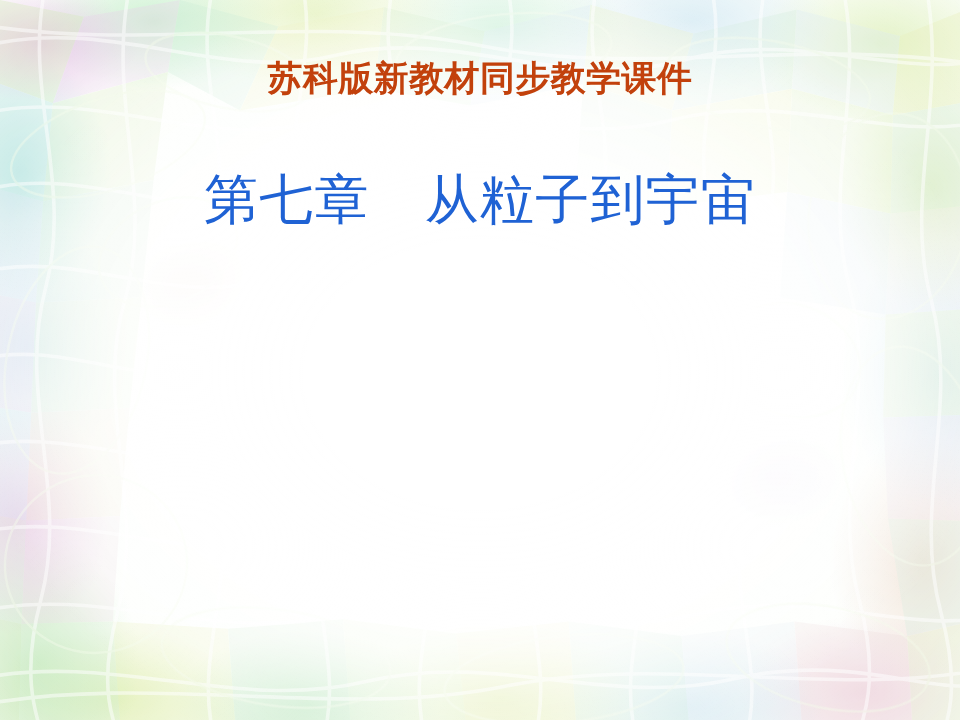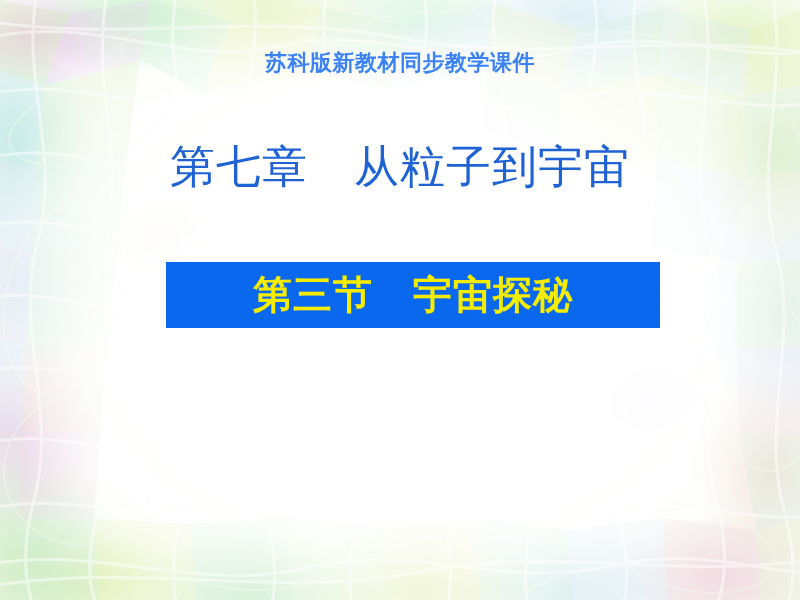--- a/index.html
+++ b/index.html
@@ -84,23 +84,23 @@
     left: 0;
     width: 800px;
     text-align: center;
     white-space: pre;
     line-height: 1;
   }
 
   #line-subtitle {
     top: 52px;
     font-family: "Liberation Serif", "DejaVu Serif", serif;
-    font-size: 22px;
+    font-size: 29px;
     font-weight: bold;
-    color: #3b82f6;
+    color: #c2410c;
     letter-spacing: .5px;
   }
 
   #line-chapter {
     top: 148px;
     font-family: Liberation Mono, monospace;
     font-size: 45px;
     font-weight: normal;
     color: #1f62d4;
     letter-spacing: 1px;
@@ -236,18 +236,15 @@
   </div>
 
   <div class="bg-layer" id="bg-glow"></div>
 
   <div id="content">
 
     <div class="slide-line" id="line-subtitle">苏科版新教材同步教学课件</div>
 
     <div class="slide-line" id="line-chapter">第七章　从粒子到宇宙</div>
 
-    <div id="section-banner">
-      <span id="section-banner-label">第三节　宇宙探秘</span>
-    </div>
 
   </div>
 </div>
 
 </body></html>

